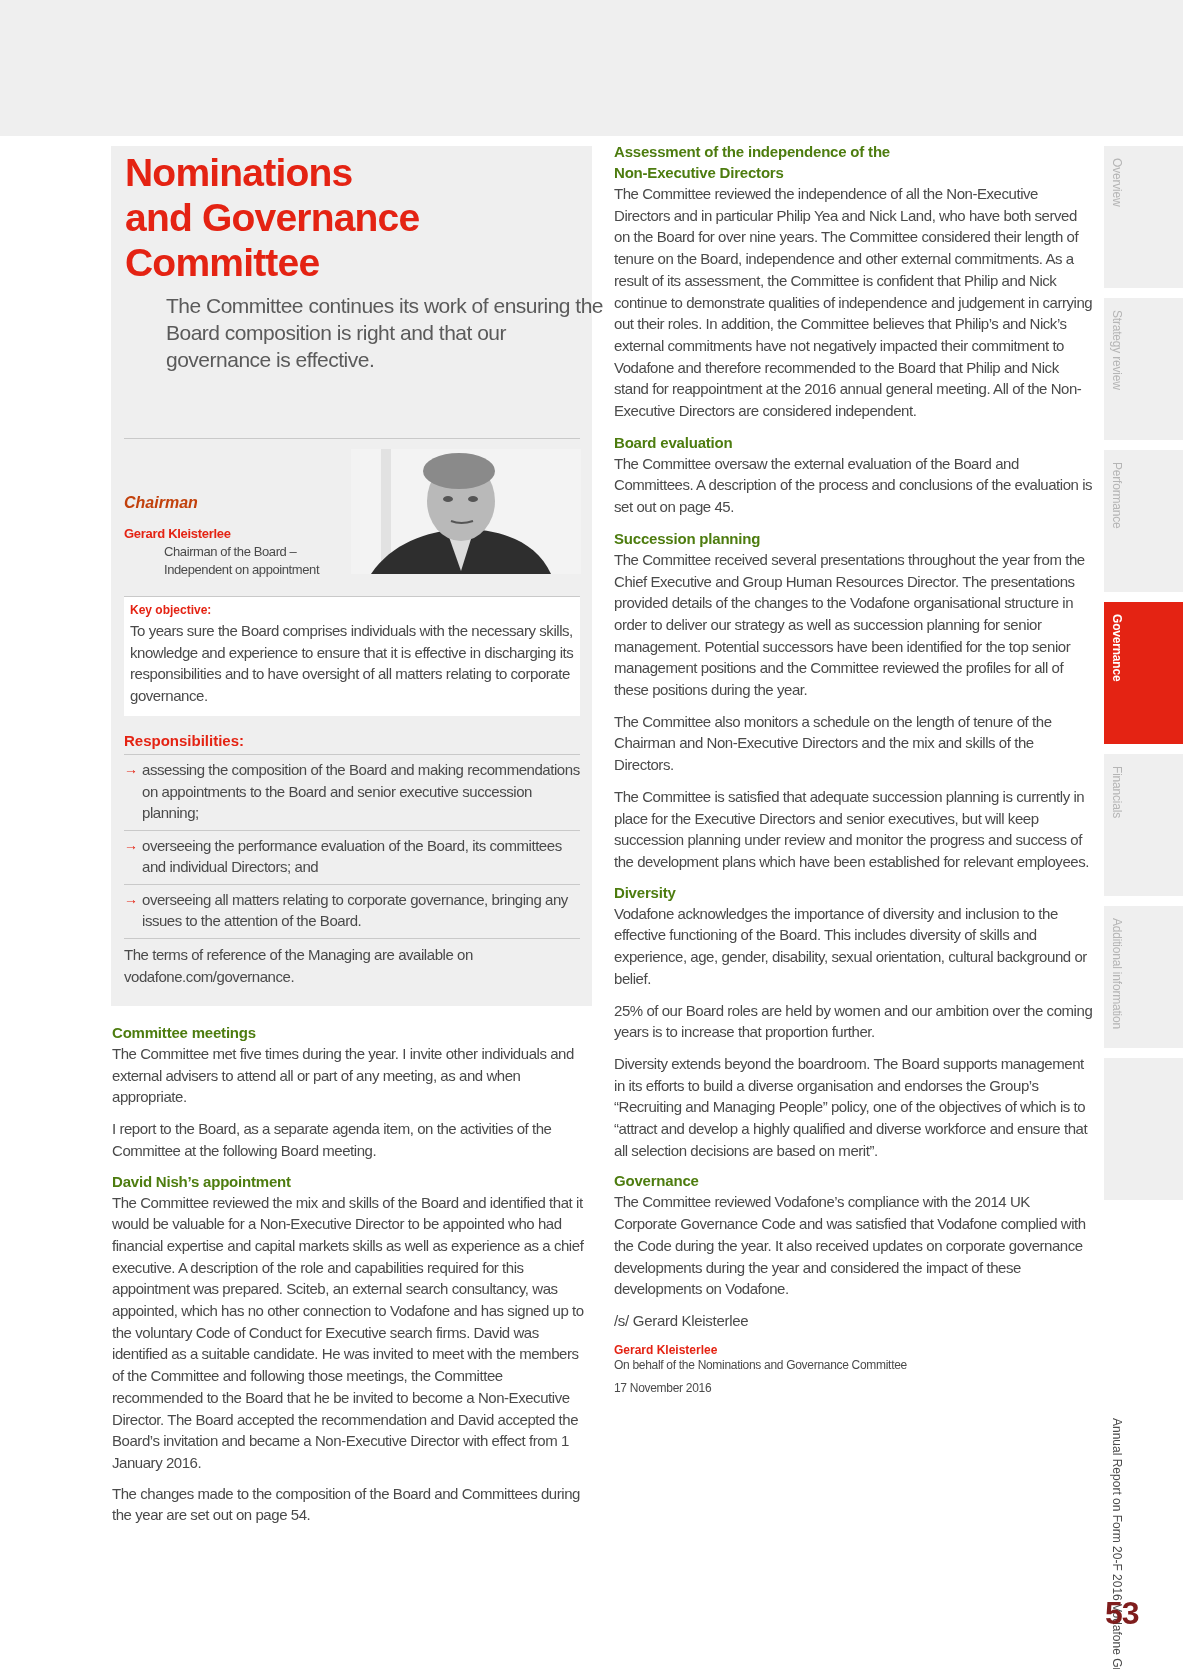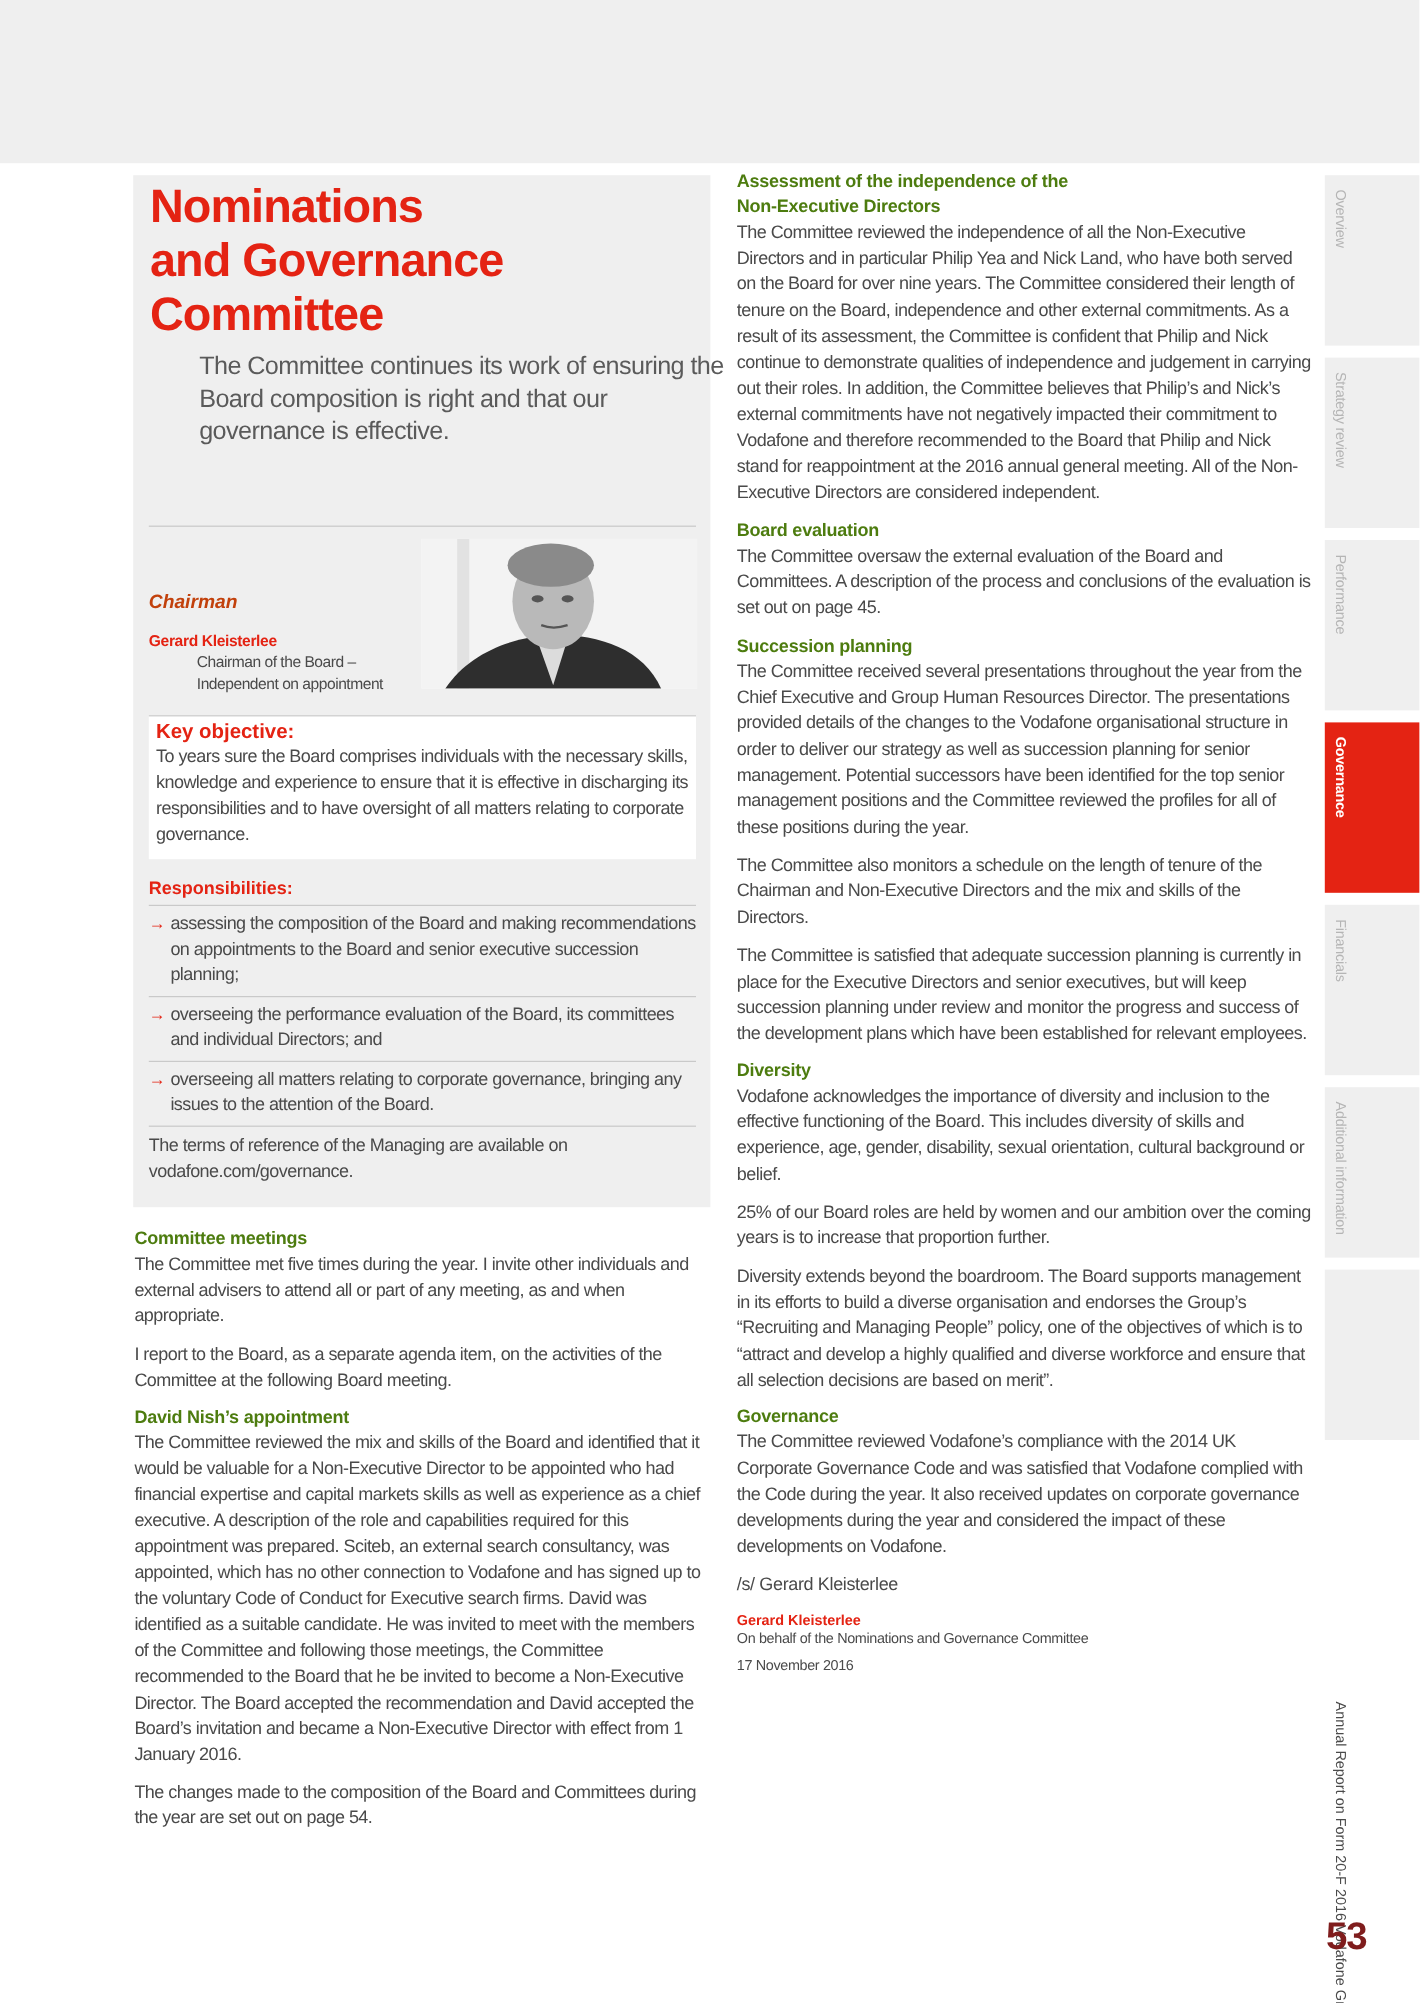--- a/index.html
+++ b/index.html
@@ -17,21 +17,21 @@
   .intro-text { position: absolute; left: 124px; top: 292px; width: 450px;
     font-size: 21px; line-height: 27px; color: #5a5a5a; letter-spacing: -0.5px; margin-left: 42px; }
   .divider-1 { position: absolute; left: 124px; top: 438px; width: 456px; height: 1px; background: #c9c9c9; }
 
   .chair-label { position: absolute; left: 124px; top: 494px; font-weight: 700; font-size: 16px; color: #c2410c; font-style: italic; }
   .chair-name { position: absolute; left: 124px; top: 526px; font-weight: 700; font-size: 13px; color: #e42313; letter-spacing: -0.3px; }
   .chair-role { position: absolute; left: 124px; top: 543px; width: 200px; font-size: 13px; line-height: 18px; color: #4a4a4a; letter-spacing: -0.4px; margin-left: 40px; }
   .chair-photo { position: absolute; left: 351px; top: 449px; width: 230px; height: 125px; background: #f6f6f6; overflow: hidden; }
 
   .key-box { position: absolute; left: 124px; top: 596px; width: 456px; height: 120px; background: #ffffff; border-top: 1px solid #c9c9c9; padding: 3px 6px 0 6px; }
-  .key-title { font-weight: 700; font-size: 17px; color: #e42313; line-height: 20px; }
+  .key-title { font-weight: 700; font-size: 12px; color: #e42313; line-height: 20px; }
   .key-text { font-size: 15px; line-height: 21.5px; color: #4a4a4a; letter-spacing: -0.45px; }
 
   .resp-title { position: absolute; left: 124px; top: 732px; font-weight: 700; font-size: 15px; color: #e42313; }
   .resp-list { position: absolute; left: 124px; top: 754px; width: 456px; list-style: none; }
   .resp-item { border-top: 1px solid #c9c9c9; padding: 4px 0 6px 18px; position: relative; font-size: 15px; line-height: 21.5px; color: #4a4a4a; letter-spacing: -0.45px; }
   .resp-item:last-child { border-bottom: 1px solid #c9c9c9; }
   .resp-arrow { position: absolute; left: 0; top: 4px; color: #e42313; font-weight: 700; font-size: 14px; }
   .terms-text { position: absolute; left: 124px; top: 944px; width: 456px; font-size: 15px; line-height: 22px; color: #4a4a4a; letter-spacing: -0.45px; }
 
   

